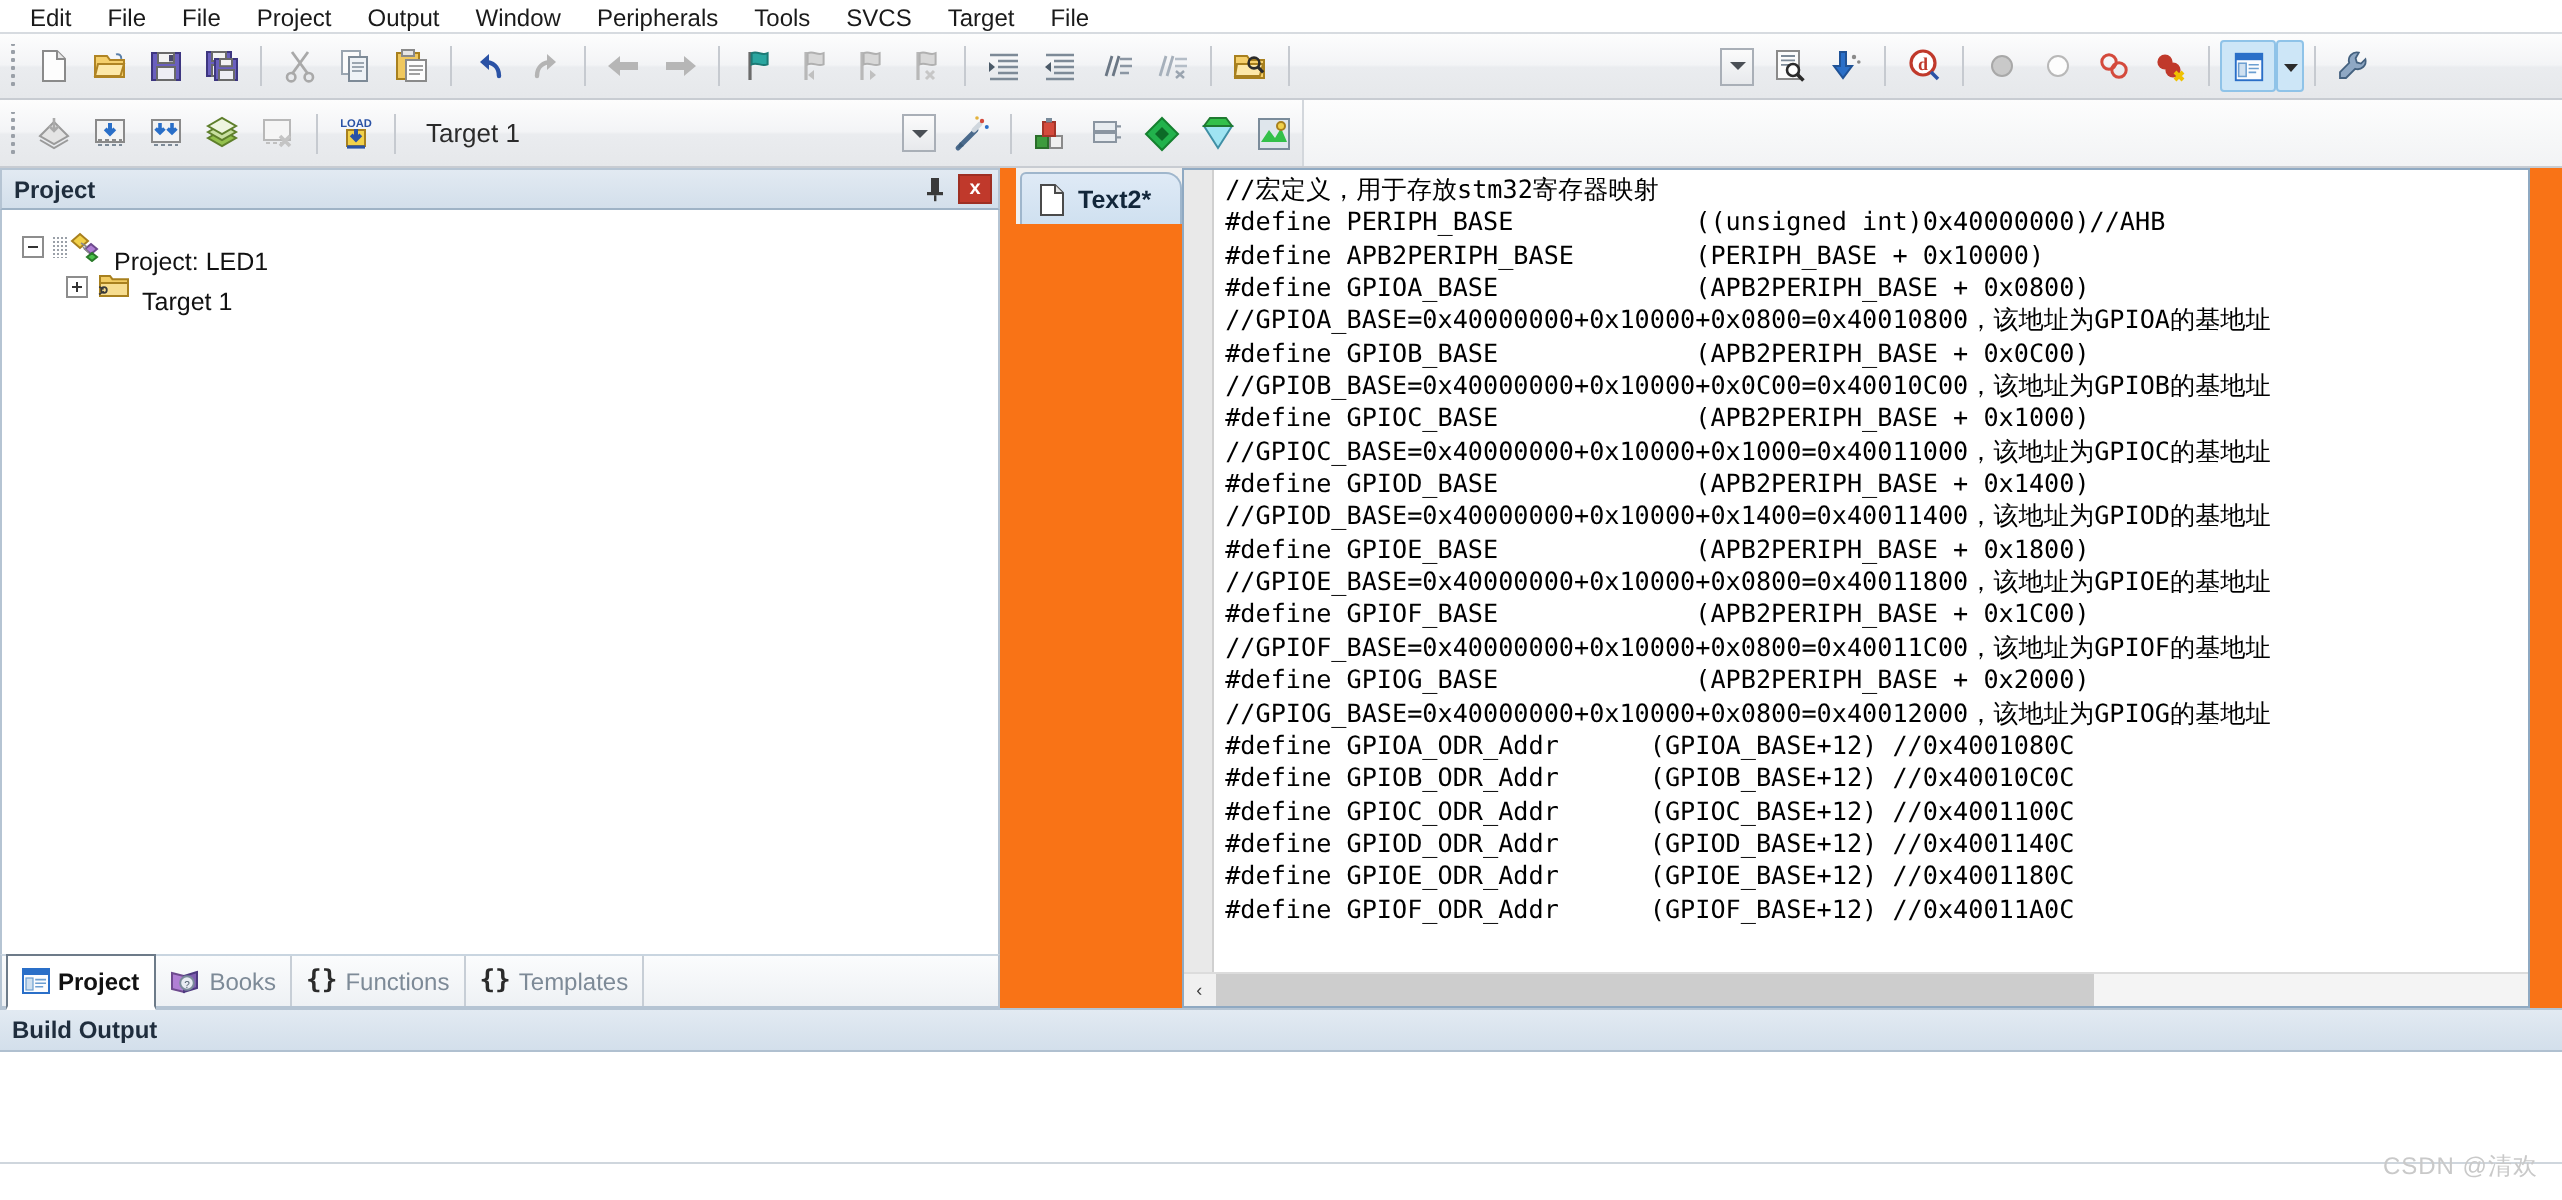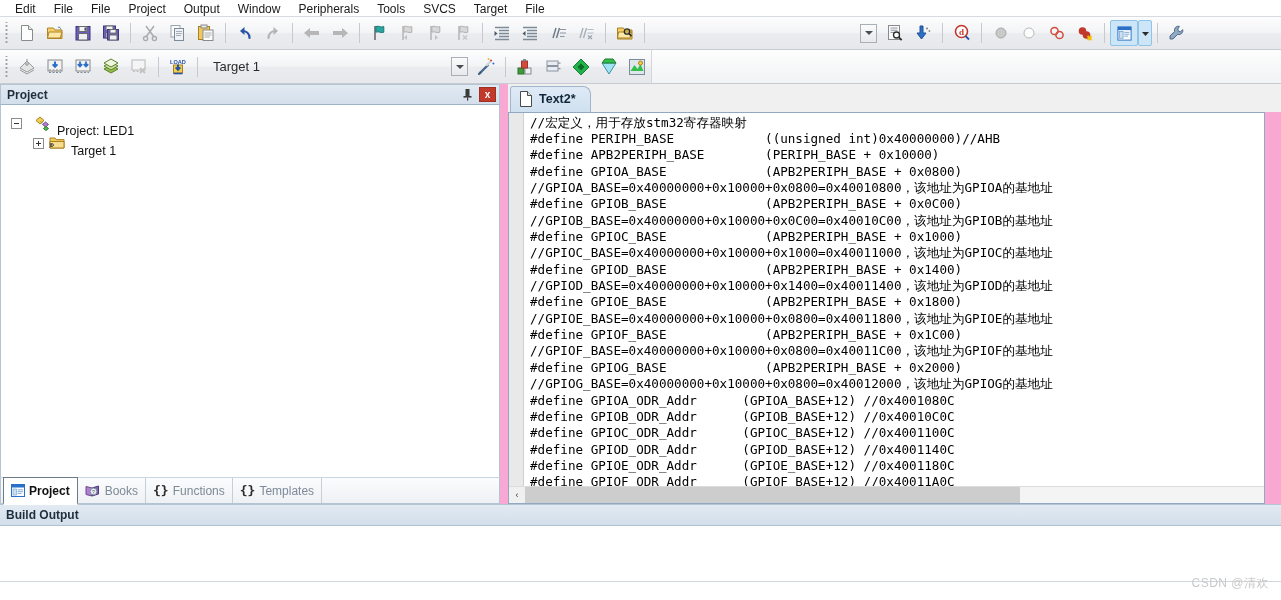--- a/index.html
+++ b/index.html
@@ -187,22 +187,22 @@
     border: 1px solid #6d7b89;
     border-bottom: 2px solid #ffffff;
     border-right: 1px solid #6d7b89;
     margin: -1px 0 -2px 0;
   }
   .pane-tab .ptab-icon { margin-right: 4px; display:flex; }
 
   
   .editor-pane {
     flex: 1 1 auto;
-    display: flex; flex-direction: column;
-    background: #f9a8d4;
+    display: flex; flex-direction: row;
+    background: #f97316;
     padding-left: 8px;
   }
   .tabstrip {
     height: 28px;
     display: flex; align-items: flex-end;
     background: #f0f0f0;
     padding-left: 2px;
   }
   .doc-tab {
     height: 26px;

